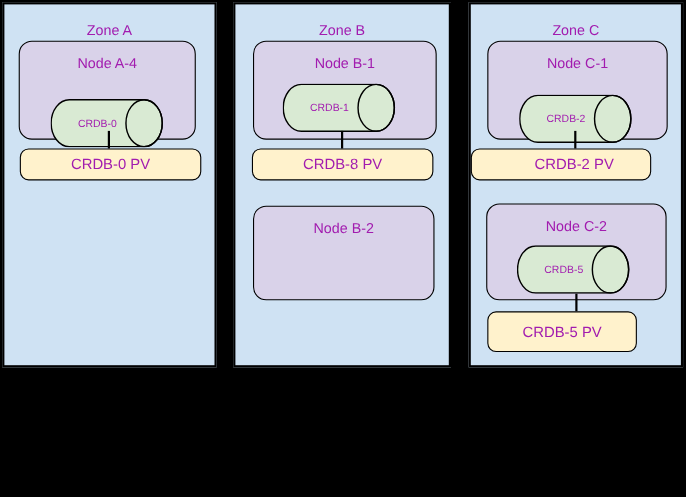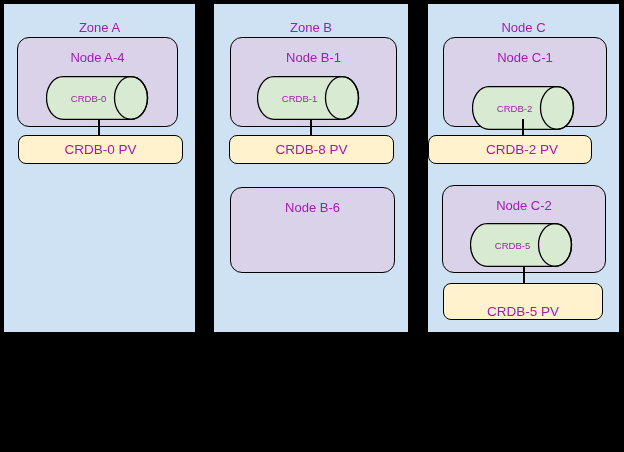--- a/index.html
+++ b/index.html
@@ -92,21 +92,21 @@
 </head>
 <body>
 
 <div class="canvas">
 
   <div class="zone" style="left:2px; width:195px;">
     <div class="zone-label">Zone A</div>
 
     <div class="node" style="left:13px; top:33px; width:161px; height:90px;">
       <div class="node-label">Node A-4</div>
-      <div class="cylinder" style="left:28px; top:38px;">
+      <div class="cylinder" style="left:28px; top:52px;">
         <svg width="103" height="44" viewBox="0 0 103 44">
           <path d="M 85 0.7 A 16.5 21.3 0 0 1 85 43.3 L 17 43.3 A 16.5 21.3 0 0 1 17 0.7 Z" fill="var(--cylinder-fill,#d9ead3)" stroke="var(--border,#000)" stroke-width="1.3"></path>
           <ellipse cx="85" cy="22" rx="16.5" ry="21.3" fill="none" stroke="var(--border,#000)" stroke-width="1.3"></ellipse>
         </svg>
         <div class="cyl-label">CRDB-0</div>
       </div>
     </div>
 
     <div class="connector" style="left:94px; top:115px; height:16px;"></div>
 
@@ -129,26 +129,26 @@
       </div>
     </div>
 
     <div class="connector" style="left:96px; top:115px; height:16px;"></div>
 
     <div class="pv" style="left:15px; top:131px; width:165px;">
       <span>CRDB-8 PV</span>
     </div>
 
     <div class="node" style="left:16px; top:183px; width:165px; height:86px;">
-      <div class="node-label">Node B-6</div>
+      <div class="node-label">Node B-2</div>
     </div>
   </div>
 
   <div class="zone" style="left:426px; width:195px;">
-    <div class="zone-label">Node C</div>
+    <div class="zone-label">Zone C</div>
 
     <div class="node" style="left:15px; top:33px; width:164px; height:90px;">
       <div class="node-label">Node C-1</div>
       <div class="cylinder" style="left:28px; top:48px;">
         <svg width="103" height="44" viewBox="0 0 103 44">
           <path d="M 85 0.7 A 16.5 21.3 0 0 1 85 43.3 L 17 43.3 A 16.5 21.3 0 0 1 17 0.7 Z" fill="var(--cylinder-fill,#d9ead3)" stroke="var(--border,#000)" stroke-width="1.3"></path>
           <ellipse cx="85" cy="22" rx="16.5" ry="21.3" fill="none" stroke="var(--border,#000)" stroke-width="1.3"></ellipse>
         </svg>
         <div class="cyl-label">CRDB-2</div>
       </div>
@@ -166,18 +166,18 @@
         <svg width="103" height="44" viewBox="0 0 103 44">
           <path d="M 85 0.7 A 16.5 21.3 0 0 1 85 43.3 L 17 43.3 A 16.5 21.3 0 0 1 17 0.7 Z" fill="var(--cylinder-fill,#d9ead3)" stroke="var(--border,#000)" stroke-width="1.3"></path>
           <ellipse cx="85" cy="22" rx="16.5" ry="21.3" fill="none" stroke="var(--border,#000)" stroke-width="1.3"></ellipse>
         </svg>
         <div class="cyl-label">CRDB-5</div>
       </div>
     </div>
 
     <div class="connector" style="left:95px; top:263px; height:16px;"></div>
 
-    <div class="pv" style="left:15px; top:279px; width:160px; height:37px;align-items:flex-end;">
+    <div class="pv" style="left:15px; top:279px; width:136px; height:37px;">
       <span>CRDB-5 PV</span>
     </div>
   </div>
 
 </div>
 
 </body></html>

